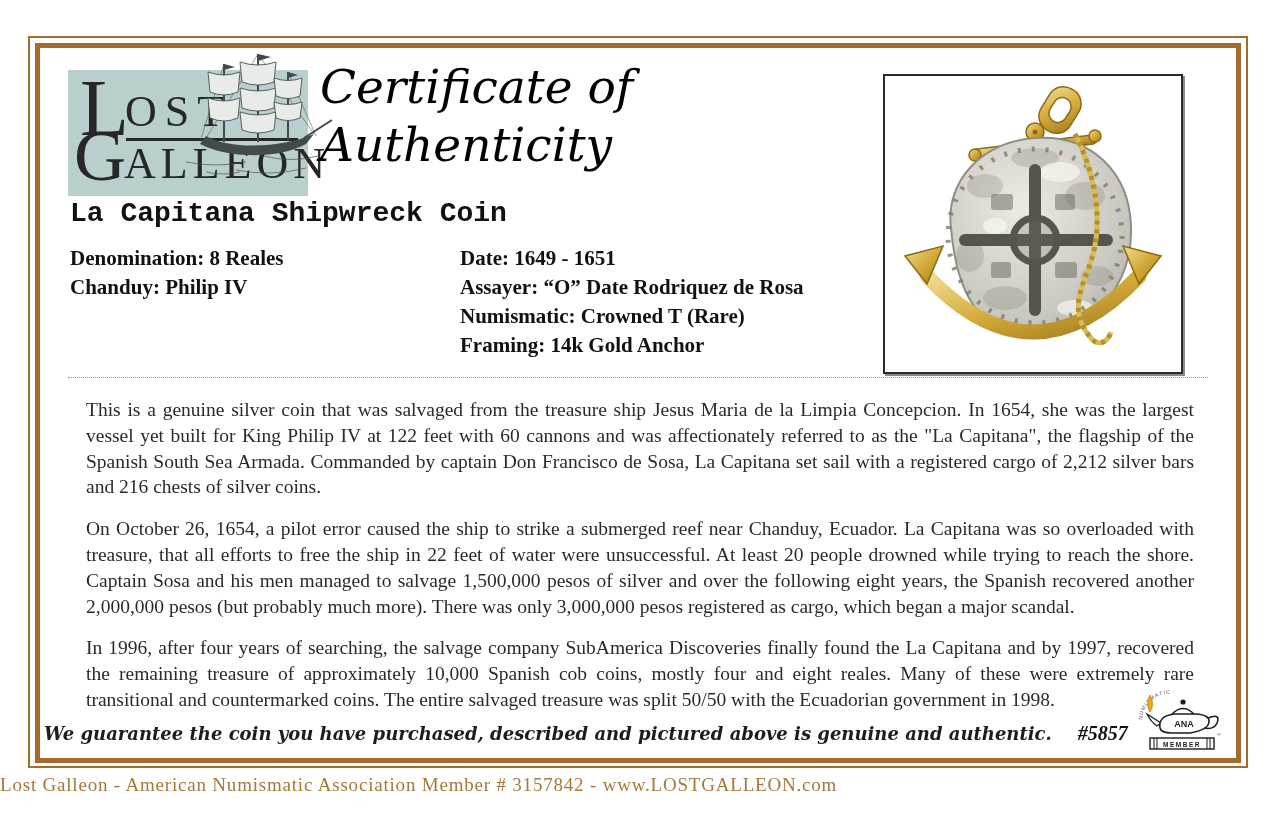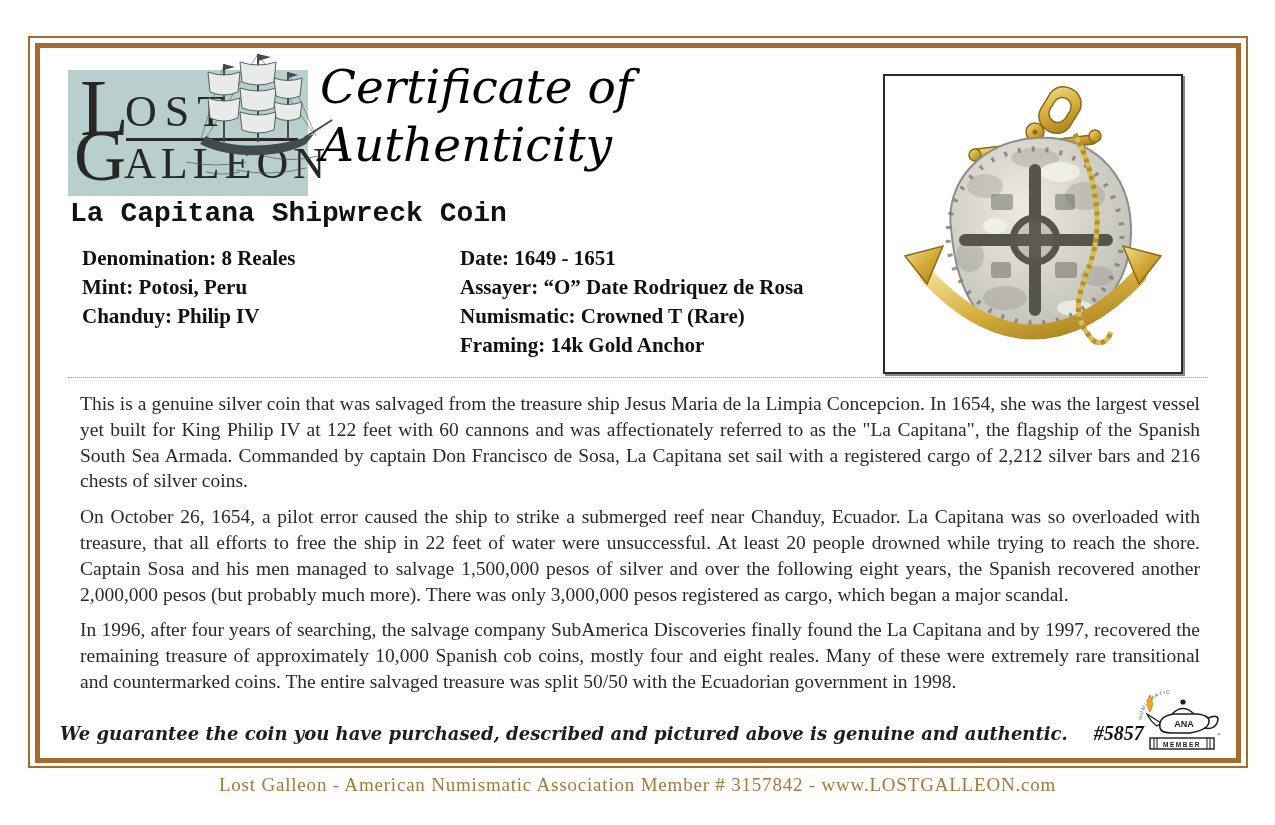--- a/index.html
+++ b/index.html
@@ -29,43 +29,43 @@
 
   
   .photo{position:absolute;left:883px;top:74px;width:300px;height:300px;background:#fff;
          border:2px solid #2b2b2b;box-sizing:border-box;box-shadow:2px 2px 0 rgba(40,40,40,.55);}
   .photo svg{display:block;width:100%;height:100%;}
 
   
   .coin-title{position:absolute;left:70px;top:198px;font-size:28px;font-weight:bold;color:#111;font-family:Liberation Mono, monospace;}
   .details{position:absolute;left:70px;top:244px;width:1120px;font-size:21px;font-weight:bold;color:#111;}
   .details .col{position:absolute;top:0;}
-  .details .col.left{left:12px;}
+  .details .col.left{left:0;}
   .details .col.right{left:390px;}
   .details .row{height:29px;line-height:29px;white-space:nowrap;}
 
   
   .separator{position:absolute;left:68px;top:377px;width:1140px;border-top:1px dotted #9a9a9a;}
 
   
   .body-text{position:absolute;left:70px;top:381px;width:1140px;font-size:19.5px;line-height:25.8px;
              text-align:justify;color:#2a2a2a;}
-  .body-text p{margin:10px;}
-
-  
-  .guarantee{position:absolute;left:60px;top:722px;width:1060px;text-align:center;white-space:nowrap;}
+  .body-text p{margin:16px;}
+
+  
+  .guarantee{position:absolute;left:44px;top:722px;width:1060px;text-align:center;white-space:nowrap;}
   .guarantee .g-text{font-family:"DejaVu Serif",serif;font-style:italic;font-weight:600;
                      font-size:18px;color:#1d1d1d;}
   .guarantee .g-num{font-family:"Liberation Serif",serif;font-style:italic;font-weight:bold;
                     font-size:20px;color:#111;margin-left:22px;}
 
   .ana{position:absolute;left:1138px;top:690px;width:90px;height:68px;}
 
   
-  .footer{position:absolute;left:0;top:774px;width:1275px;text-align:center;
+  .footer{position:absolute;left:0;top:774px;width:1275px;
           font-size:19px;letter-spacing:.8px;color:#a5793a;}
 </style>
 </head>
 <body>
 
 <div class="page">
 
   <div class="border-outer"></div>
   <div class="border-inner"></div>
 
@@ -183,21 +183,20 @@
         <path d="M190 58 C212 100 218 150 206 185 C198 210 182 235 206 262 C212 270 222 268 226 256" stroke="#9a7a20" stroke-width="5" stroke-dasharray="4 5" opacity="0.65"></path>
       </g>
     </svg>
   </div>
 
   <div class="coin-title">La Capitana Shipwreck Coin</div>
 
   <div class="details">
     <div class="col left">
       <div class="row"><span>Denomination:</span> <span>8 Reales</span></div>
-      <div class="row"><span>Mint:</span> <span>Potosi, Peru</span></div>
       <div class="row"><span>Chanduy:</span> <span>Philip IV</span></div>
     </div>
     <div class="col right">
       <div class="row"><span>Date:</span> <span>1649 - 1651</span></div>
       <div class="row"><span>Assayer:</span> <span>“O” Date Rodriquez de Rosa</span></div>
       <div class="row"><span>Numismatic:</span> <span>Crowned T (Rare)</span></div>
       <div class="row"><span>Framing:</span> <span>14k Gold Anchor</span></div>
     </div>
   </div>
 

